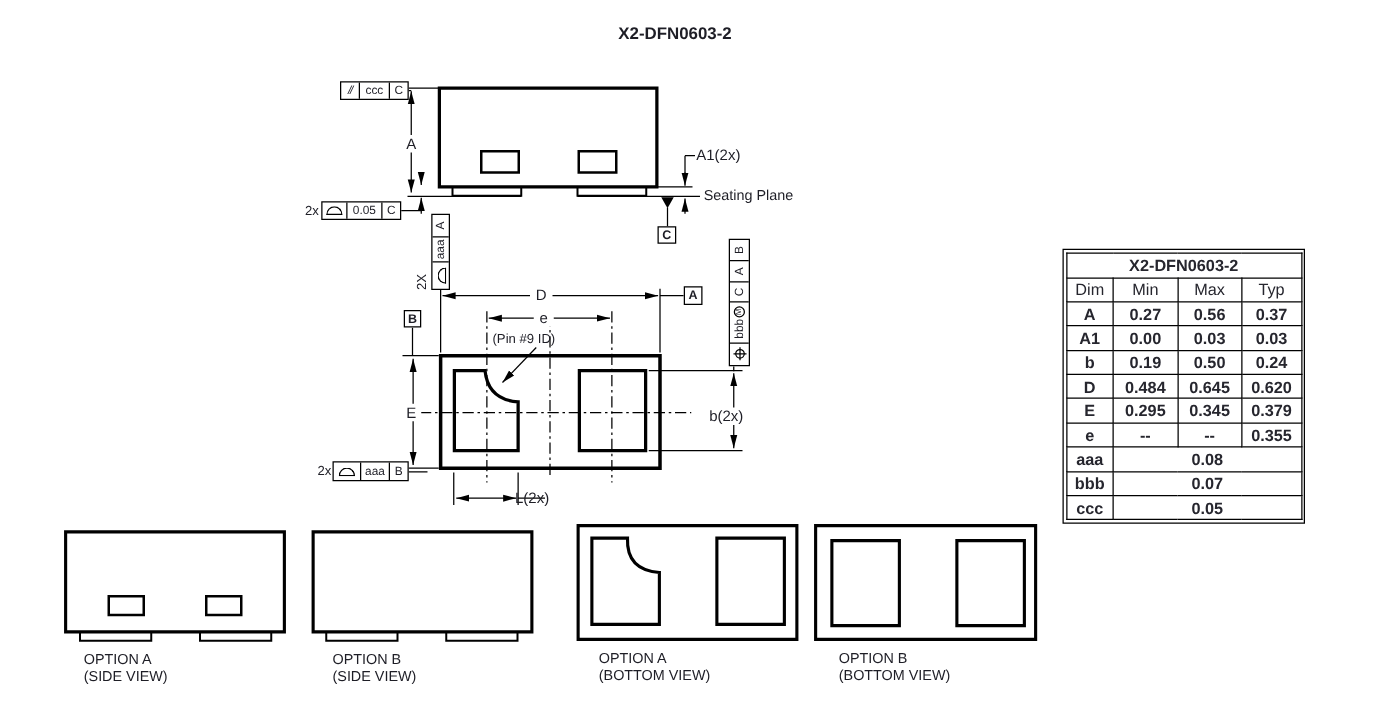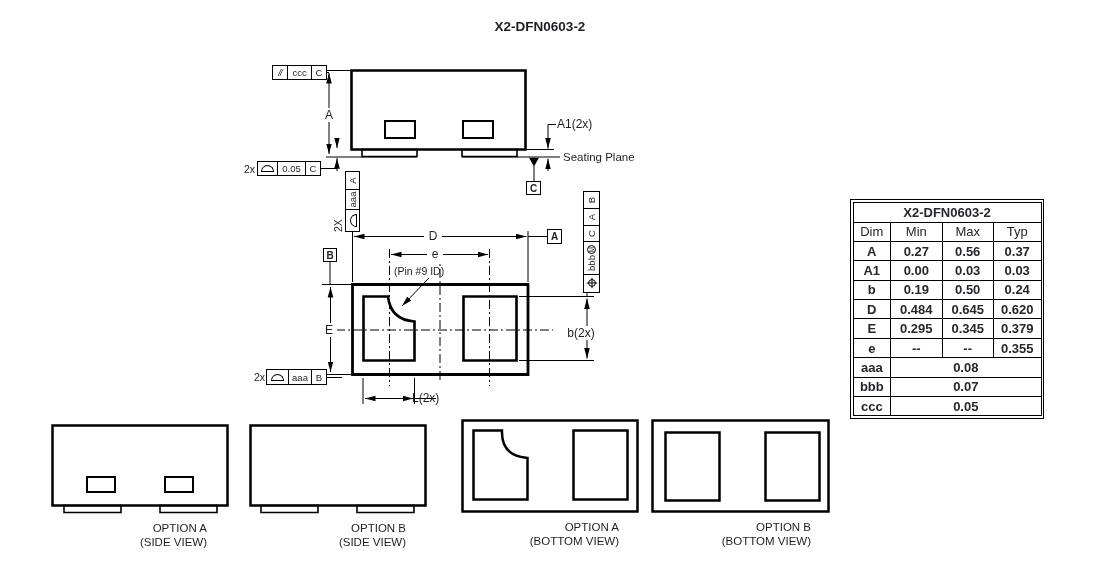--- a/index.html
+++ b/index.html
@@ -16,21 +16,21 @@
   .fcf{position:absolute;display:flex;background:#fff;border:1.2px solid #000;box-sizing:border-box;}
   .fcf .cell{display:flex;align-items:center;justify-content:center;border-right:1.2px solid #000;
              font-size:9.5px;box-sizing:border-box;height:100%;}
   .fcf .cell:last-child{border-right:none;}
   .rot{transform:rotate(-90deg);transform-origin:0 0;}
   .prof{display:inline-block;width:13px;height:7px;border:1.3px solid #000;
         border-radius:7px 7px 0 0;box-sizing:border-box;margin-top:1px;background:#fff;}
   .modm{display:inline-flex;align-items:center;justify-content:center;width:9px;height:9px;
         border:1px solid #000;border-radius:50%;font-size:6.5px;margin-left:1px;box-sizing:border-box;}
   .parsym{font-size:10px;font-style:italic;letter-spacing:-1px;}
-  .optlbl{position:absolute;width:140px;text-align:right;font-size:11.5px;line-height:13.5px;}
+  .optlbl{position:absolute;width:140px;text-align:left;font-size:11.5px;line-height:13.5px;}
   .dimtable{position:absolute;left:850px;top:199px;width:194px;border:1px solid #000;
             padding:1.5px;background:#fff;box-sizing:border-box;}
   .dimtable table{border-collapse:collapse;width:100%;font-size:13px;color:#26262e;}
   .dimtable td{border:1.9px solid #000;text-align:center;height:18.4px;padding:0 1px;font-weight:bold;}
   .dimtable .tt{font-weight:bold;font-size:13px;height:19px;}
   .dimtable .hd{font-weight:normal;}
   .dimtable .dm{font-weight:bold;}
   .dimtable .ft{font-weight:bold;}
 </style>
 </head>

